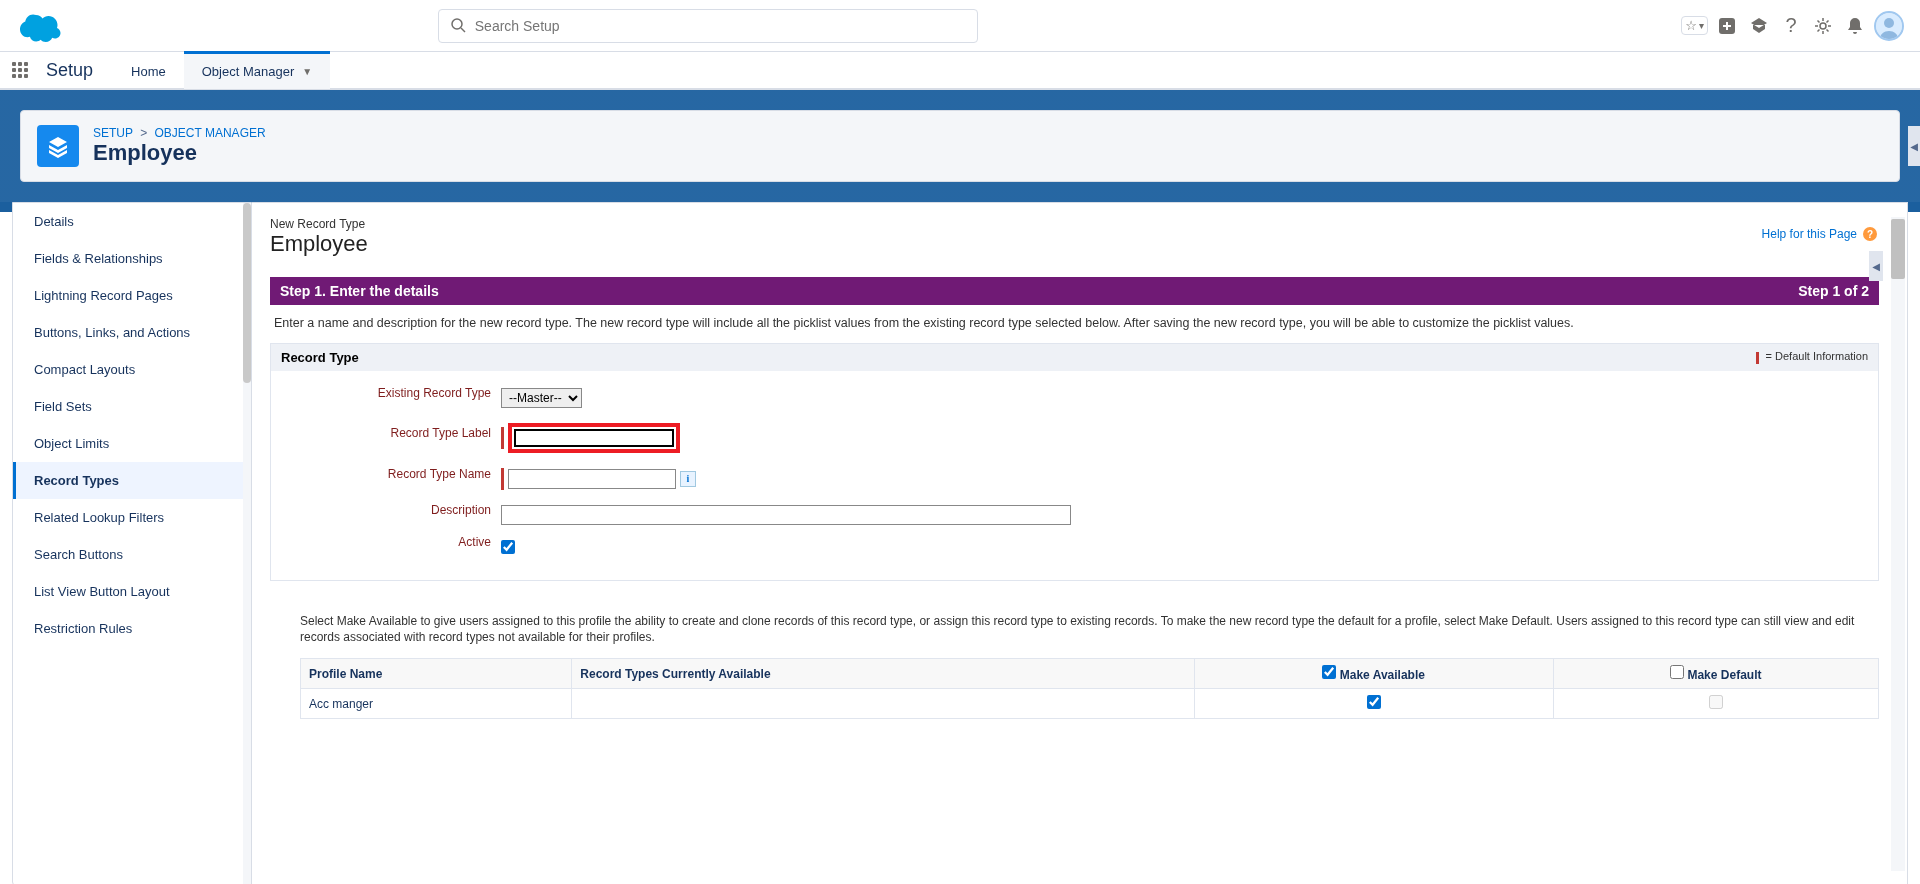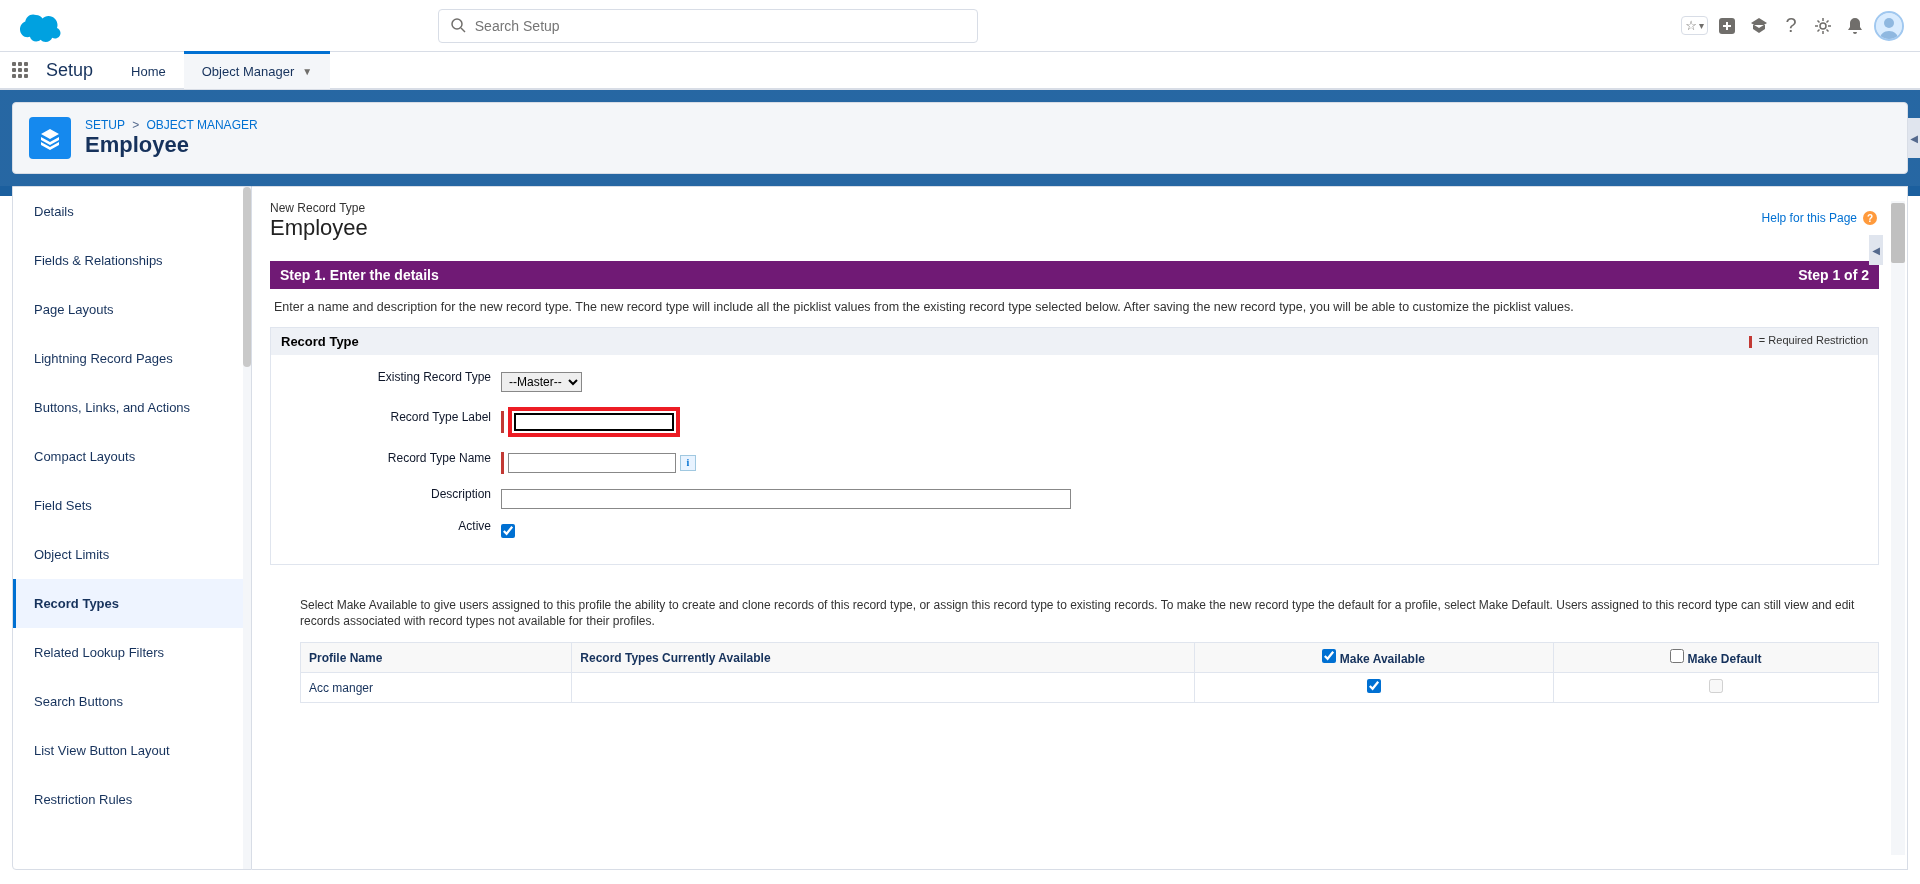--- a/index.html
+++ b/index.html
@@ -15,50 +15,50 @@
 .star-fav { border: 1px solid #d8dde6; border-radius: 4px; padding: 1px 3px; display: flex; align-items: center; gap: 2px; color: #706e6b; }
 .avatar { width: 30px; height: 30px; border-radius: 50%; background: #e0eaf5; border: 2px solid #a0c8f0; display: flex; align-items: center; justify-content: center; overflow: hidden; }
 .nav-bar { height: 38px; display: flex; align-items: center; border-bottom: 2px solid #d8dde6; background: #fff; }
 .app-launcher { width: 40px; display: flex; align-items: center; justify-content: center; cursor: pointer; }
 .dots { display: grid; grid-template-columns: repeat(3,4px); grid-template-rows: repeat(3,4px); gap: 2px; }
 .dots span { width: 4px; height: 4px; background: #706e6b; border-radius: 1px; }
 .setup-label { font-size: 18px; font-weight: 400; padding: 0 20px 0 6px; }
 .nav-tab { height: 38px; display: flex; align-items: center; padding: 0 18px; font-size: 13px; color: #16325c; cursor: pointer; border-top: 3px solid transparent; }
 .nav-tab.active { background: #f4f6f9; border-top: 3px solid #0070d2; }
 .nav-tab .chev { margin-left: 8px; font-size: 10px; color: #706e6b; }
-.blue-band { background: #1b5f9e; background-image: linear-gradient(0deg, rgba(255,255,255,0.05), rgba(255,255,255,0.05)); padding: 12px; position: relative; }
+.blue-band { background: #1b5f9e; background-image: linear-gradient(0deg, rgba(255,255,255,0.05), rgba(255,255,255,0.05)); padding: 20px; position: relative; }
 .page-header { background: #f4f6f9; border: 1px solid #d8dde6; border-radius: 4px; padding: 14px 16px; display: flex; align-items: center; gap: 14px; }
 .obj-icon { width: 42px; height: 42px; background: #1589ee; border-radius: 4px; display: flex; align-items: center; justify-content: center; color: #fff; }
 .breadcrumb { font-size: 12px; color: #0070d2; }
 .breadcrumb span.sep { color: #54698d; margin: 0 4px; }
 .page-title { font-size: 22px; font-weight: 700; color: #16325c; }
 .side-expand { position: absolute; right: 0; top: 50%; background: #e0e5ee; width: 12px; height: 40px; display: flex; align-items: center; justify-content: center; font-size: 10px; color: #54698d; transform: translateY(-50%); }
 .content-wrap { display: flex; height: calc(884px - 52px - 38px - 98px); background: linear-gradient(180deg, #1b5f9e 0, #1b5f9e 10px, transparent 10px); padding: 0 12px 12px 12px; gap: 0; }
 .left-panel { width: 240px; background: #fff; border: 1px solid #d8dde6; border-radius: 0 0 0 4px; overflow-y: auto; position: relative; }
 .lp-scroll { position: absolute; right: 0; top: 0; width: 8px; height: 100%; background: #f4f6f9; }
 .lp-thumb { width: 8px; height: 180px; background: #c9c9c9; border-radius: 4px; }
-.lp-item { padding: 17px 18px; font-size: 13px; color: #16325c; cursor: pointer; border-left: 3px solid transparent; }
+.lp-item { padding: 11px 18px; font-size: 13px; color: #16325c; cursor: pointer; border-left: 3px solid transparent; }
 .lp-item.active { background: #eef4ff; border-left: 3px solid #0070d2; font-weight: 700; }
 .main-panel { flex: 1; background: #fff; border: 1px solid #d8dde6; border-left: none; padding: 14px 4px 14px 18px; overflow: hidden; position: relative; }
 .mp-scroll { position: absolute; right: 2px; top: 14px; width: 14px; bottom: 14px; background: #f4f6f9; }
 .mp-thumb { width: 14px; height: 60px; background: #c0c0c0; border-radius: 2px; margin-top: 2px; }
 .rec-subtitle { font-size: 12px; color: #333; }
 .rec-title { font-size: 22px; color: #222; margin-top: 0; }
 .help-link { position: absolute; right: 30px; top: 24px; font-size: 12px; color: #0070d2; display: flex; align-items: flex-start; gap: 6px; padding-left: 12px; }
 .help-link .q { width: 14px; height: 14px; background: #ff9a3c; color: #fff; border-radius: 50%; font-size: 10px; display: flex; align-items: center; justify-content: center; font-weight: bold;}
 .step-bar { background: #701a75; color: #fff; padding: 6px 10px; display: flex; justify-content: space-between; font-size: 14px; font-weight: 700; margin-top: 20px; margin-right: 24px; }
 .step-desc { font-size: 12.5px; color: #333; padding: 10px 4px; margin-right: 24px; line-height: 1.4; position: relative; }
 .rt-section { border: 1px solid #e0e5ee; margin-right: 24px; }
 .rt-header { background: #eef1f6; padding: 6px 10px; display: flex; justify-content: space-between; align-items: center; font-size: 13px; }
 .rt-header .title { font-weight: 700; color: #000; }
 .req-info { font-size: 11px; color: #333; }
 .req-mark { color: #c23934; font-weight: 700; display: inline-block; width: 3px; background: #c23934; height: 12px; vertical-align: middle; margin-right: 4px; }
 .form-rows { padding: 8px 10px 20px 10px; }
 .frow { display: flex; align-items: center; margin-bottom: 6px; }
-.flabel { width: 220px; text-align: right; font-size: 12px; color: #0f172a; padding-right: 10px; }
+.flabel { width: 220px; text-align: right; font-size: 12px; color: #7f1d1d; padding-right: 10px; }
 .fcontrol { display: flex; align-items: center; gap: 4px; margin-top: 9px; }
 .fcontrol select, .fcontrol input[type=text] { border: 1px solid #888; font-size: 12px; padding: 1px 3px; height: 20px; }
 .red-highlight { border: 4px solid #ed1c24; padding: 2px; }
 .red-highlight input { width: 160px; border: 2px solid #000 !important; height: 18px !important; }
 .reqbar { width: 3px; height: 22px; background: #c23934; }
 .info-icon { width: 16px; height: 16px; background: #e8f3ff; border: 1px solid #a0c8e0; color: #0070d2; font-size: 10px; display: flex; align-items: center; justify-content: center; font-weight: bold; font-family: serif; cursor: pointer; }
 input[type=checkbox] { width: 14px; height: 14px; accent-color: #0070d2; }
 .profile-desc { font-size: 12px; color: #333; margin: 32px 24px 12px 30px; line-height: 1.4; }
 .profile-table { margin: 0 24px 16px 30px; border-collapse: collapse; width: calc(100% - 54px); font-size: 12px; }
 .profile-table th, .profile-table td { border: 1px solid #e0e5ee; padding: 6px 8px; text-align: left; }
@@ -162,21 +162,20 @@
       <div class="page-title">Employee</div>
     </div>
   </div>
   <div class="side-expand">◀</div>
 </div>
 
 <div class="content-wrap">
   <div class="left-panel">
     <div class="lp-item"><span>Details</span></div>
     <div class="lp-item"><span>Fields &amp; Relationships</span></div>
-    <div class="lp-item"><span>Page Layouts</span></div>
     <div class="lp-item"><span>Lightning Record Pages</span></div>
     <div class="lp-item"><span>Buttons, Links, and Actions</span></div>
     <div class="lp-item"><span>Compact Layouts</span></div>
     <div class="lp-item"><span>Field Sets</span></div>
     <div class="lp-item"><span>Object Limits</span></div>
     <div class="lp-item active"><span>Record Types</span></div>
     <div class="lp-item"><span>Related Lookup Filters</span></div>
     <div class="lp-item"><span>Search Buttons</span></div>
     <div class="lp-item"><span>List View Button Layout</span></div>
     <div class="lp-item"><span>Restriction Rules</span></div>
@@ -196,21 +195,21 @@
     <div class="step-bar">
       <span>Step 1. Enter the details</span>
       <span>Step 1 of 2</span>
     </div>
     <div class="step-desc">Enter a name and description for the new record type. The new record type will include all the picklist values from the existing record type selected below. After saving the new record type, you will be able to customize the picklist values.</div>
     <div class="side-collapse">◀</div>
 
     <div class="rt-section">
       <div class="rt-header">
         <span class="title">Record Type</span>
-        <span class="req-info"><span class="req-mark"></span> <span>= Required Restriction</span></span>
+        <span class="req-info"><span class="req-mark"></span> <span>= Default Information</span></span>
       </div>
       <div class="form-rows">
         <div class="frow">
           <div class="flabel">Existing Record Type</div>
           <div class="fcontrol">
             <select><option>--Master--</option></select>
           </div>
         </div>
         <div class="frow">
           <div class="flabel">Record Type Label</div>

